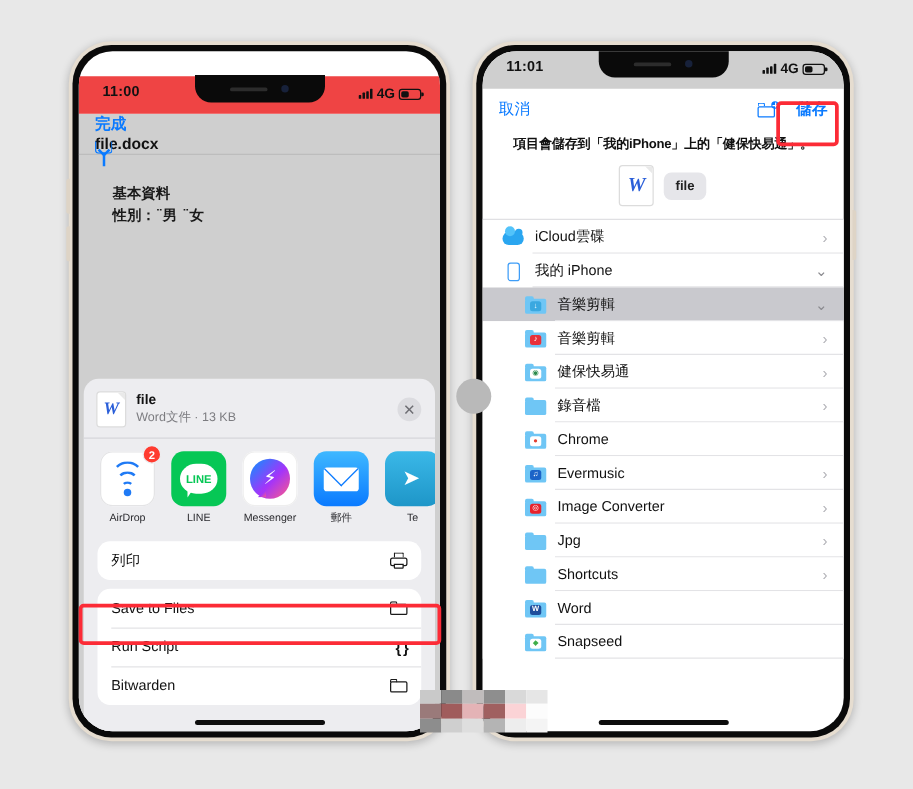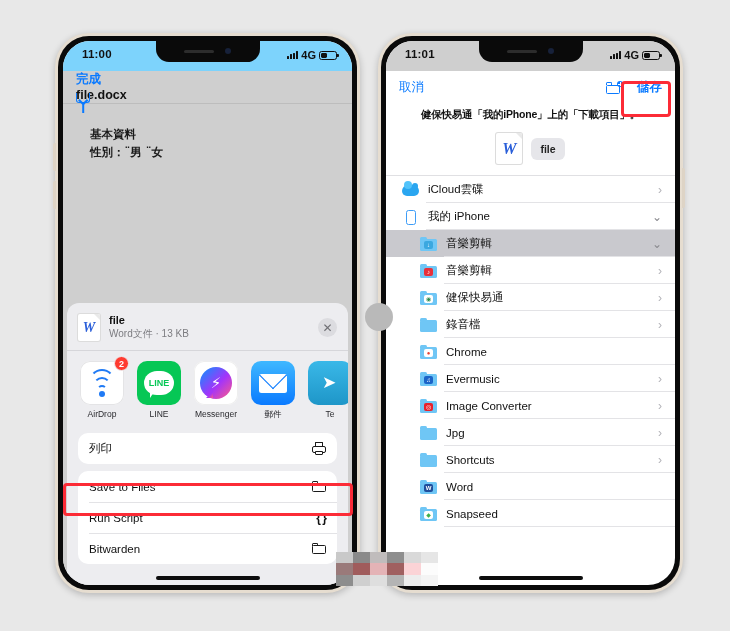--- a/index.html
+++ b/index.html
@@ -268,21 +268,21 @@
 <body>
 
 <div id="stage">
 
   <div class="phone" style="left:55px; top:33px; width:305px; height:560px;">
     <div class="btn-side" style="left:-2px; top:110px; width:3px; height:28px; border-radius:2px 0 0 2px;"></div>
     <div class="btn-side" style="left:-2px; top:148px; width:3px; height:28px; border-radius:2px 0 0 2px;"></div>
     <div class="phone-inner">
       <div class="screen">
 
-        <div class="statusbar" style="background:#7dd3fc;">
+        <div class="statusbar" style="background:#ef4444;margin-top:20px;">
           <div class="notch">
             <div class="speaker"></div>
             <div class="cam"></div>
           </div>
           <div class="sb-time">11:00</div>
           <div class="sb-right">
             <span class="bars">
                 <i></i>
                 <i></i>
                 <i></i>
@@ -438,21 +438,21 @@
           <div class="fnav-right">
             <div class="newfolder">
                 <s></s>
                 <b></b>
                 <u></u>
               </div>
             <div class="save">儲存</div>
           </div>
         </div>
 
-        <div class="subtitle">健保快易通「我的iPhone」上的「下載項目」。</div>
+        <div class="subtitle">項目會儲存到「我的iPhone」上的「健保快易通」。</div>
 
         <div class="chips">
           <div class="wicon" style="width:26px;height:31px;font-size:16px;">W</div>
           <div class="chip-file">file</div>
         </div>
 
         <div class="flist">
           <div class="frow">
             <span class="fi cloud">
                 <span class="cloudy"></span>

